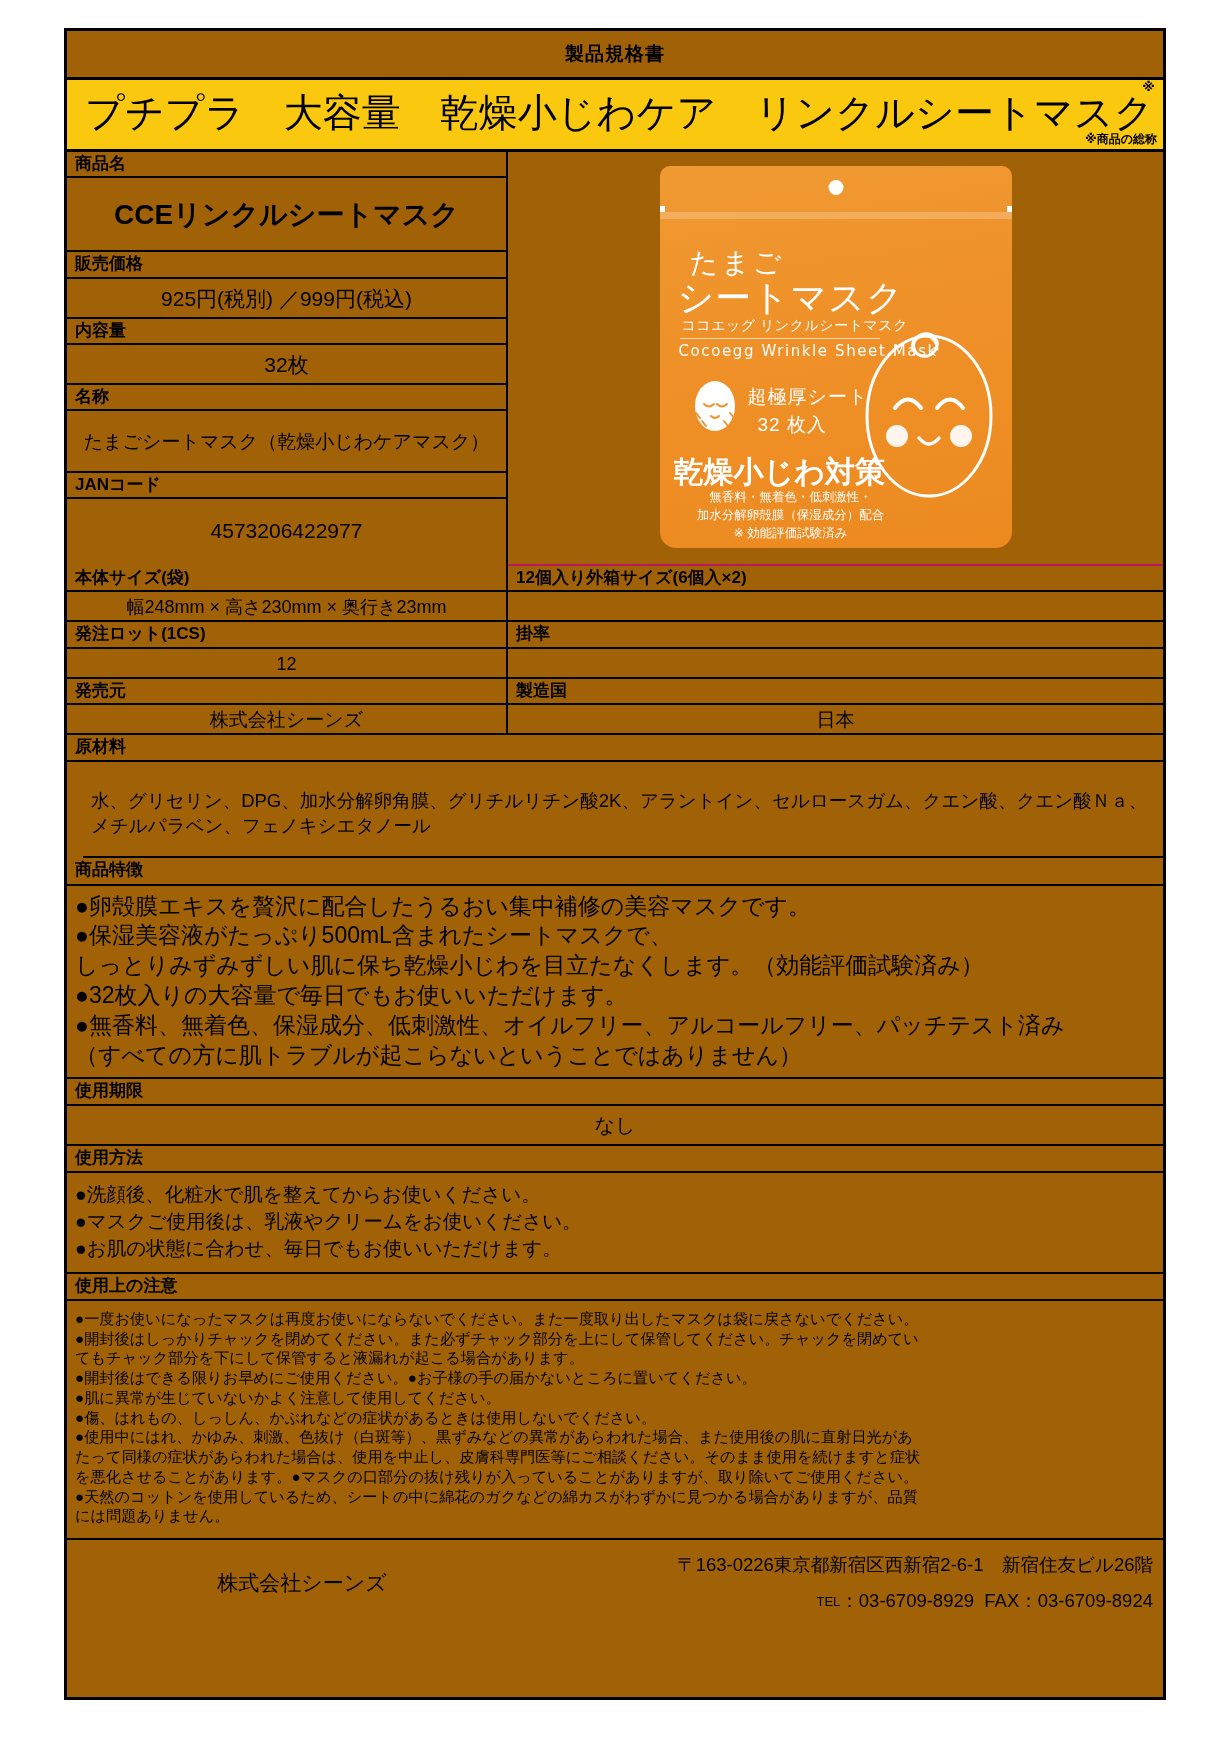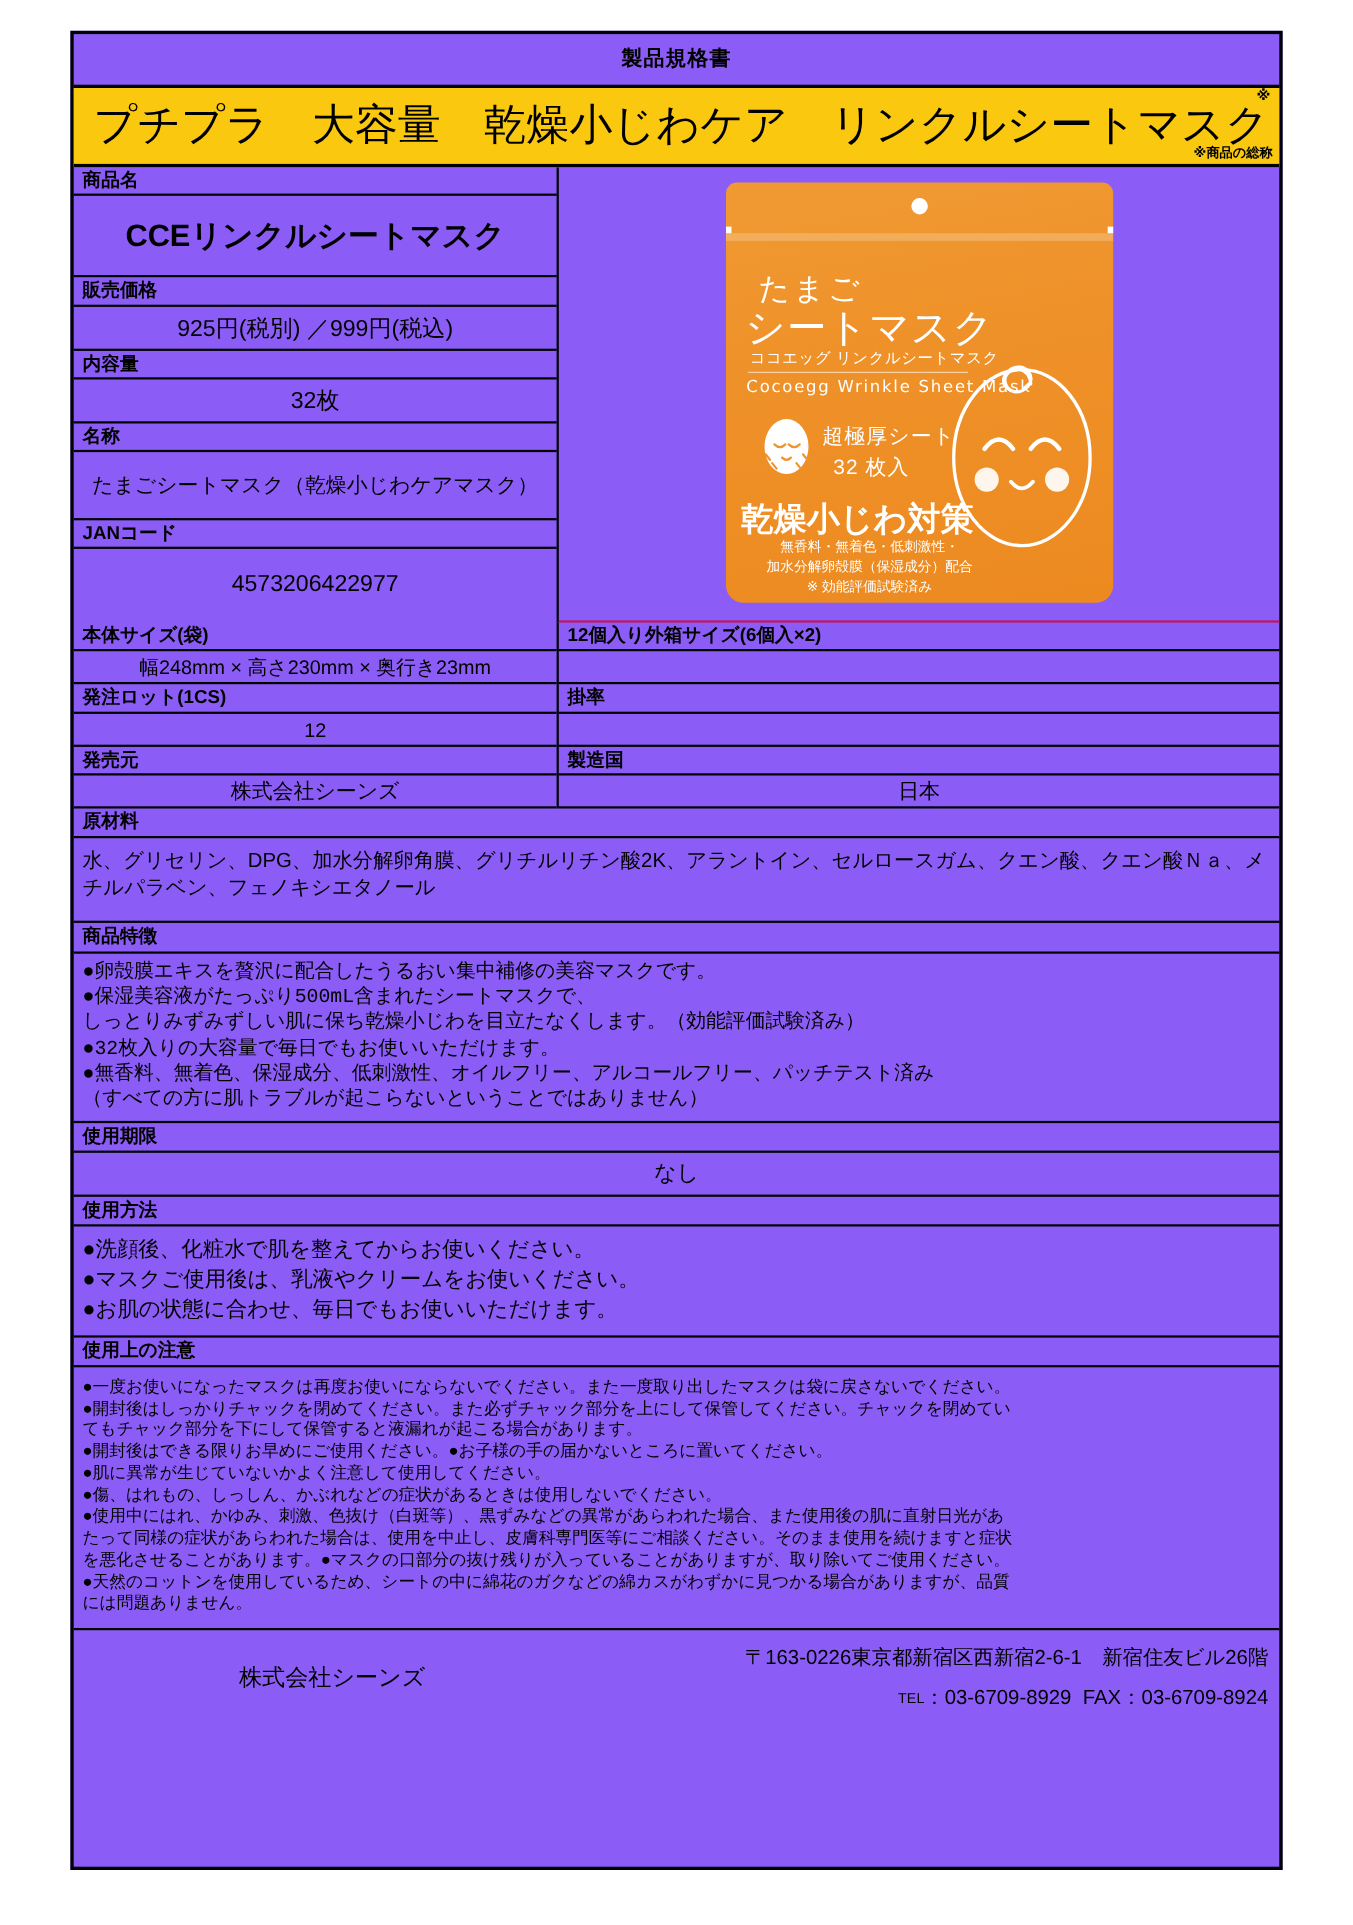--- a/index.html
+++ b/index.html
@@ -17,21 +17,21 @@
   }
 
   .sheet {
     position: absolute;
     left: 64px;
     top: 28px;
     width: 1102px;
     height: 1672px;
     border: 3px solid #000;
     box-sizing: border-box;
-    background: #8b5cf6;
+    background: #a16207;
   }
 
   .doc-title {
     height: 46px;
     line-height: 46px;
     text-align: center;
     font-size: 19px;
     font-weight: bold;
     border-bottom: 3px solid #000;
     letter-spacing: 1px;
@@ -271,22 +271,22 @@
     padding: 1px 0 2px 8px;
     border-bottom: 2px solid #000;
     line-height: 1.3;
   }
   .sec-body {
     padding: 10px 8px 10px 8px;
     border-bottom: 2px solid #000;
     font-size: 18.5px;
     line-height: 1.34;
   }
-  .sec-body.ingredients { padding-top: 8px; padding-bottom: 18px; }
-  .sec-body.features { font-size: 18px; line-height: 1.30; padding-top: 6px; padding-bottom: 6px; font-family: Liberation Mono, monospace;}
+  .sec-body.ingredients { padding-top: 27px; padding-bottom: 18px; margin-left: 16px; }
+  .sec-body.features { font-size: 23px; line-height: 1.30; padding-top: 6px; padding-bottom: 6px;}
   .sec-body.usage { font-size: 19.5px; line-height: 1.38; padding-top: 8px; padding-bottom: 10px;}
   .sec-body.cautions {
     font-size: 15.2px;
     line-height: 1.30;
     padding-top: 8px;
     padding-bottom: 12px;
   }
   .sec-center {
     text-align: center;
     font-size: 20px;

